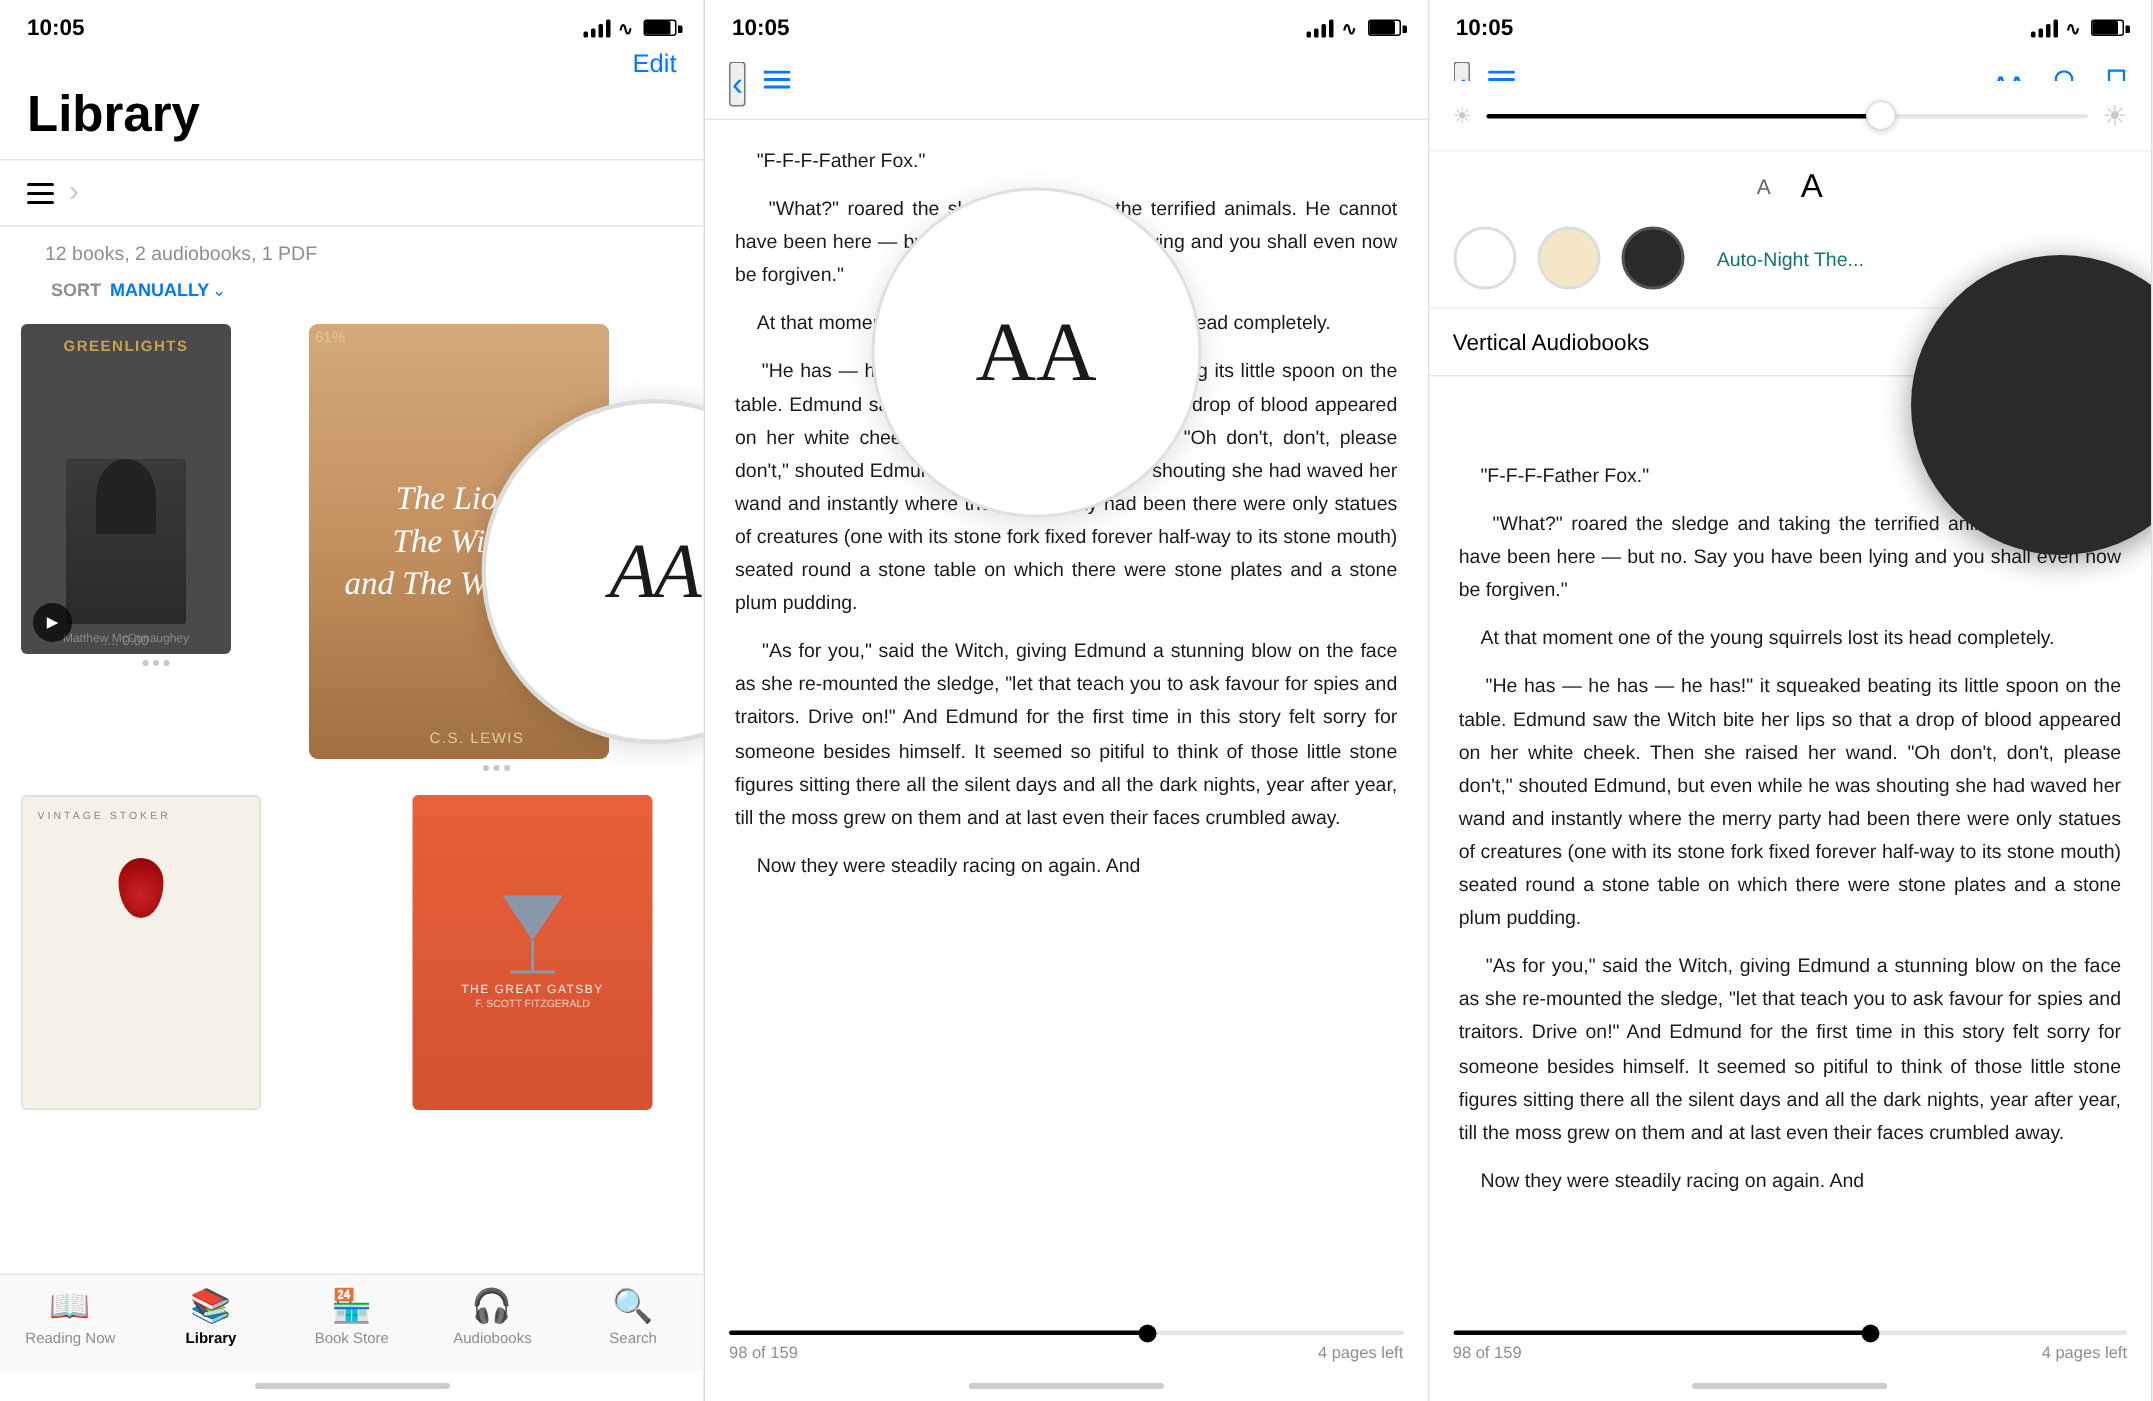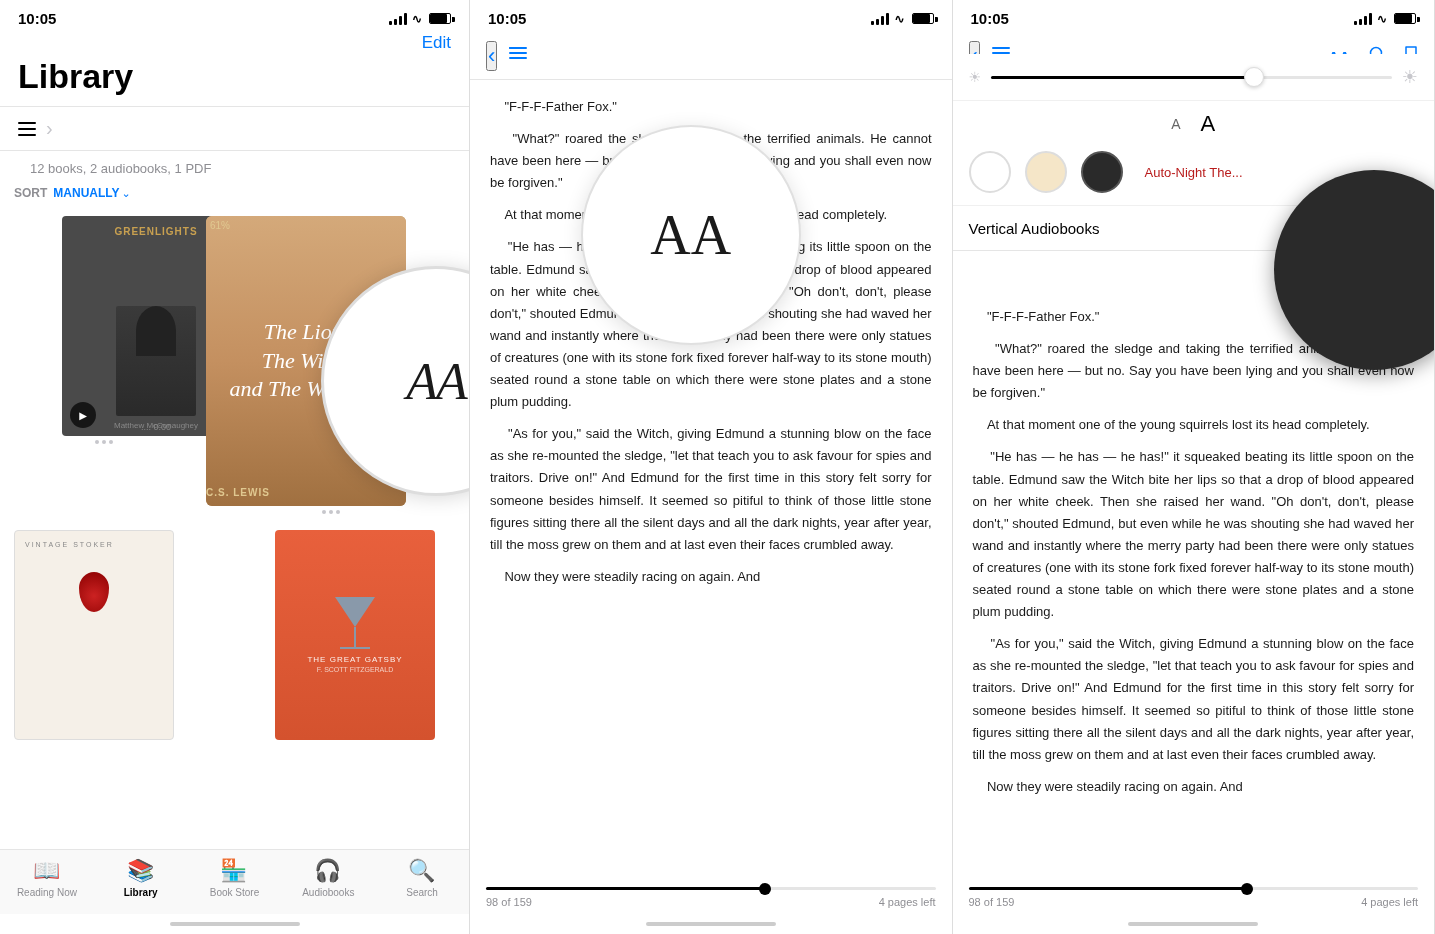--- a/index.html
+++ b/index.html
@@ -130,21 +130,21 @@
 
     .books-count {
       padding: 10px 30px 6px;
       font-size: 13px;
       color: #8e8e93;
     }
 
     .sort-row {
       display: flex;
       align-items: center;
-      padding: 4px 14px 10px;
+      padding: 4px 34px 10px;
       font-size: 12px;
       color: #8e8e93;
     }
     .sort-label { font-weight: 600; margin-right: 6px; }
     .sort-value { color: #007AFF; font-weight: 600; }
     .sort-chevron { color: #007AFF; font-size: 11px; margin-left: 2px; }
 
     .books-grid {
       padding: 6px 14px;
       display: flex;
@@ -202,27 +202,26 @@
       z-index: 10;
       display: flex;
       align-items: center;
       justify-content: center;
       overflow: visible;
       box-shadow: 0 2px 20px rgba(0,0,0,0.15);
     }
 
     
     .greenlight-cover {
-      width: 188px;
+      width: 140px;
       height: 220px;
       background: #4a4a4a;
       border-radius: 4px;
       position: relative;
       overflow: hidden;
-      margin-left: 48px;
     }
     .greenlight-text {
       color: #c8a050;
       font-size: 10px;
       font-weight: 700;
       letter-spacing: 1px;
       position: absolute;
       top: 10px;
       left: 0;
       right: 0;
@@ -689,21 +688,21 @@
             <span></span>
         </div>
       </div>
 
       <div class="book-item" style="position:relative;">
         <div class="lww-cover">
           <div class="lww-cover-inner"></div>
           <div class="lww-title">
             <em>The Lion,<br>The Witch<br>and The Wardrob<br></em>
           </div>
-          <div style="position:absolute;bottom:8px;left:0;right:0;font-size:10px;color:#e0c890;font-weight:700;letter-spacing:1px;">C.S. LEWIS</div>
+          <div style="position:absolute;bottom:8px;left:0;right:0;text-align:center;font-size:10px;color:#e0c890;font-weight:400;letter-spacing:1px;padding-left:24px;">C.S. LEWIS</div>
 
           <div style="position:absolute;top:4px;left:4px;font-size:10px;color:#e0c890;">61%</div>
         </div>
 
         <div class="book-dots">
           <span></span>
             <span></span>
             <span></span>
         </div>
 
@@ -882,21 +881,21 @@
     <div class="font-size-row">
       <span class="font-small" style="margin-right:20px;">A</span>
       <span class="font-large">A</span>
     </div>
 
 
     <div class="themes-row">
       <div class="theme-circle theme-white"></div>
       <div class="theme-circle theme-sepia"></div>
       <div class="theme-circle theme-dark"></div>
-      <span style="font-size:13px;color:#b91c1c;margin-left:8px;">Auto-Night The...</span>
+      <span style="font-size:13px;color:#0f766e;margin-left:8px;">Auto-Night The...</span>
     </div>
 
     <div class="vertical-scroll-row">
       <span class="vertical-scroll-label">Vertical Audiobooks</span>
       <div class="toggle on">
         <div class="toggle-knob"></div>
       </div>
     </div>
   </div>
 

